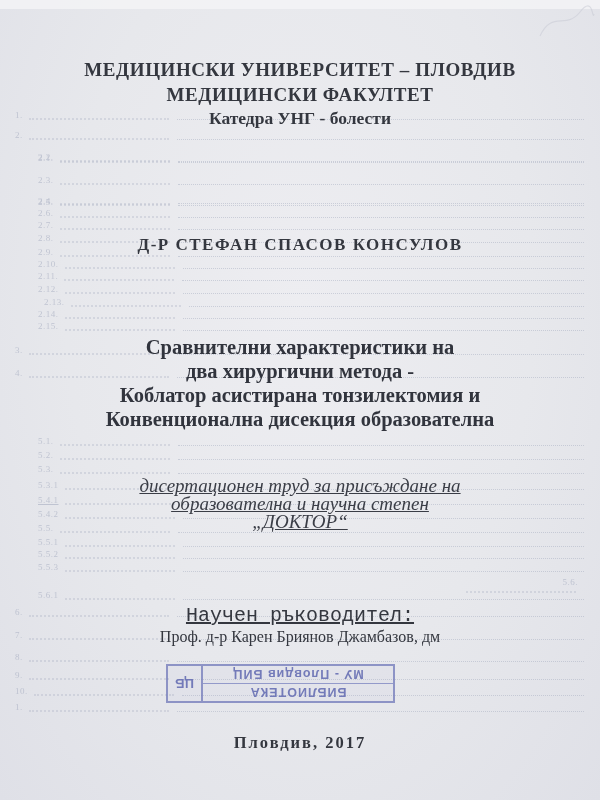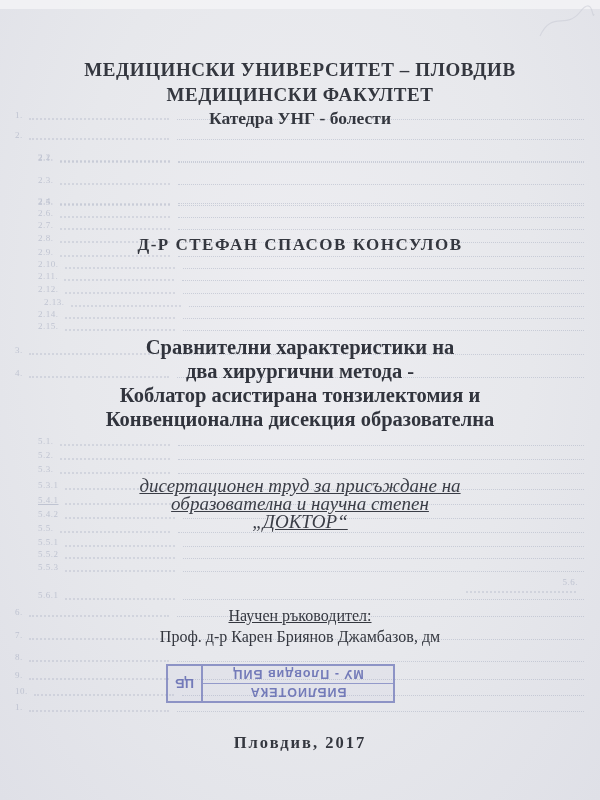--- a/index.html
+++ b/index.html
@@ -25,21 +25,21 @@
   .bleed-word{flex:none;width:120px;border-bottom:2px dotted rgba(154,162,184,.55);margin-right:8px;height:4px;}
   .bleed-leader{flex:1;border-bottom:1px dotted rgba(154,162,184,.8);height:2px;}
   
   .content{position:absolute;inset:0;z-index:2;}
   .cblock{position:absolute;left:0;width:100%;text-align:center;}
   .hdr1{font-size:19px;font-weight:bold;letter-spacing:.6px;line-height:25px;}
   .hdr3{font-size:17.5px;font-weight:bold;line-height:23px;}
   .author{font-size:17px;font-weight:bold;letter-spacing:1.5px;}
   .title-line{font-size:20.5px;font-weight:bold;line-height:24px;color:#31343d;}
   .degree-line{font-size:19px;font-style:italic;line-height:18px;color:#3a3d46;text-decoration:underline;}
-  .sup-label{font-size:16px;text-decoration:underline;line-height:21px;}
+  .sup-label{font-size:20px;text-decoration:underline;line-height:21px;font-family:Liberation Mono, monospace;}
   .sup-name{font-size:16px;line-height:21px;}
   .footer{font-size:16.5px;font-weight:bold;letter-spacing:2px;}
   
   .stamp{
     position:absolute;left:166px;top:664px;width:229px;height:39px;
     transform:rotate(180deg);
     display:flex;box-sizing:border-box;
     border:2px solid rgba(113,121,186,.75);
     color:rgba(100,108,178,.88);
     font-family:"Liberation Sans", sans-serif;

